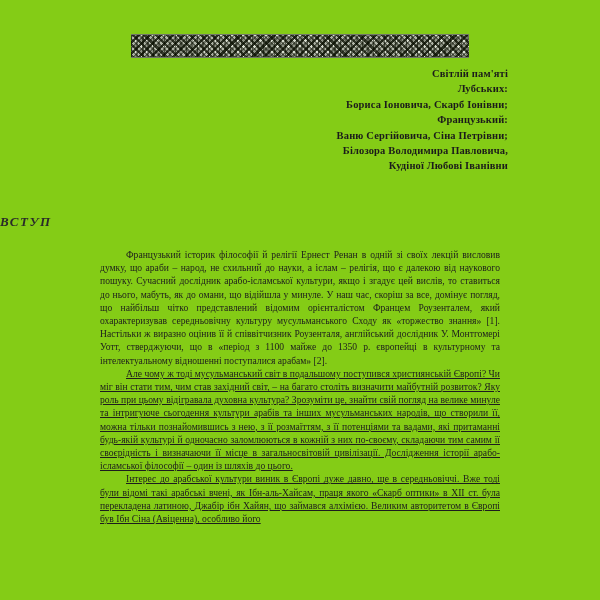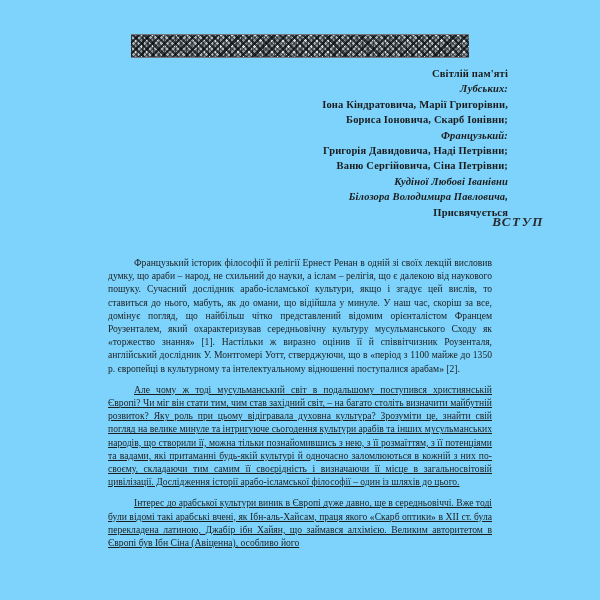--- a/index.html
+++ b/index.html
@@ -4,21 +4,21 @@
 <style>
   html, body {
     margin: 0;
     padding: 0;
     background: #ffffff;
   }
   .page {
     position: relative;
     width: 600px;
     height: 600px;
-    background: #7dd3fc;
+    background: #84cc16;
     overflow: hidden;
     font-family: "Liberation Serif", "DejaVu Serif", serif;
     color: #1b1b1b;
   }
 
   
   .ornament-wrap {
     position: absolute;
     left: 0;
     top: 34px;
@@ -58,81 +58,77 @@
     right: 92px;
     top: 66px;
     width: 300px;
     text-align: right;
     font-size: 10.5px;
     line-height: 15.4px;
     font-weight: bold;
     letter-spacing: 0.15px;
   }
   .dedication .fam {
-    font-style: italic;
   }
   .dedication .closing {
     margin-top: 0px;
   }
 
   
   .section-title {
     position: absolute;
     left: 0;
     top: 214px;
     width: 544px;
-    text-align: right;
+    text-align: left;
     font-size: 13px;
     font-style: italic;
     font-weight: bold;
     letter-spacing: 1.6px;
     color: #2a2a2a;
     font-family: "Liberation Serif", "DejaVu Serif", serif;
   }
 
   
   .body-text {
     position: absolute;
     left: 100px;
     top: 248px;
     width: 400px;
     font-size: 9.6px;
     line-height: 13.2px;
     text-align: justify;
     color: #1d1d1d;
   }
   .body-text p {
-    margin: 8px;
+    margin: 0;
     text-indent: 26px;
   }
   .body-text p + p {
     margin-top: 0px;
     text-decoration: underline;
   }
 </style>
 </head>
 <body>
 
 <div class="page">
 
   <div class="ornament-wrap">
     <div class="ornament"></div>
   </div>
 
   <div class="dedication">
     <div>Світлій пам'яті</div>
     <div class="fam">Лубських:</div>
-    <div>Іона Кіндратовича, Марії Григорівни,</div>
     <div>Бориса Іоновича, Скарб Іонівни;</div>
     <div class="fam">Французький:</div>
-    <div>Григорія Давидовича, Наді Петрівни;</div>
     <div>Ваню Сергійовича, Сіна Петрівни;</div>
+    <div class="fam">Білозора Володимира Павловича,</div>
     <div class="fam">Кудіної Любові Іванівни</div>
-    <div class="fam">Білозора Володимира Павловича,</div>
-    <div class="closing">Присвячується</div>
   </div>
 
   <div class="section-title">ВСТУП</div>
 
   <div class="body-text">
     <p>Французький історик філософії й релігії Ернест Ренан в одній зі своїх лекцій висловив думку, що араби – народ, не схильний до науки, а іслам – релігія, що є далекою від наукового пошуку. Сучасний дослідник арабо-ісламської культури, якщо і згадує цей вислів, то ставиться до нього, мабуть, як до омани, що відійшла у минуле. У наш час, скоріш за все, домінує погляд, що найбільш чітко представлений відомим орієнталістом Францем Роузенталем, який охарактеризував середньовічну культуру мусульманського Сходу як «торжество знання» [1]. Настільки ж виразно оцінив її й співвітчизник Роузенталя, англійський дослідник У. Монтгомері Уотт, стверджуючи, що в «період з 1100 майже до 1350 р. європейці в культурному та інтелектуальному відношенні поступалися арабам» [2].</p>
     <p>Але чому ж тоді мусульманський світ в подальшому поступився християнській Європі? Чи міг він стати тим, чим став західний світ, – на багато століть визначити майбутній розвиток? Яку роль при цьому відігравала духовна культура? Зрозуміти це, знайти свій погляд на велике минуле та інтригуюче сьогодення культури арабів та інших мусульманських народів, що створили її, можна тільки познайомившись з нею, з її розмаїттям, з її потенціями та вадами, які притаманні будь-якій культурі й одночасно заломлюються в кожній з них по-своєму, складаючи тим самим її своєрідність і визначаючи її місце в загальносвітовій цивілізації. Дослідження історії арабо-ісламської філософії – один із шляхів до цього.</p>
     <p>Інтерес до арабської культури виник в Європі дуже давно, ще в середньовіччі. Вже тоді були відомі такі арабські вчені, як Ібн-аль-Хайсам, праця якого «Скарб оптики» в ХІІ ст. була перекладена латиною, Джабір ібн Хайян, що займався алхімією. Великим авторитетом в Європі був Ібн Сіна (Авіценна), особливо його</p>
   </div>
 

